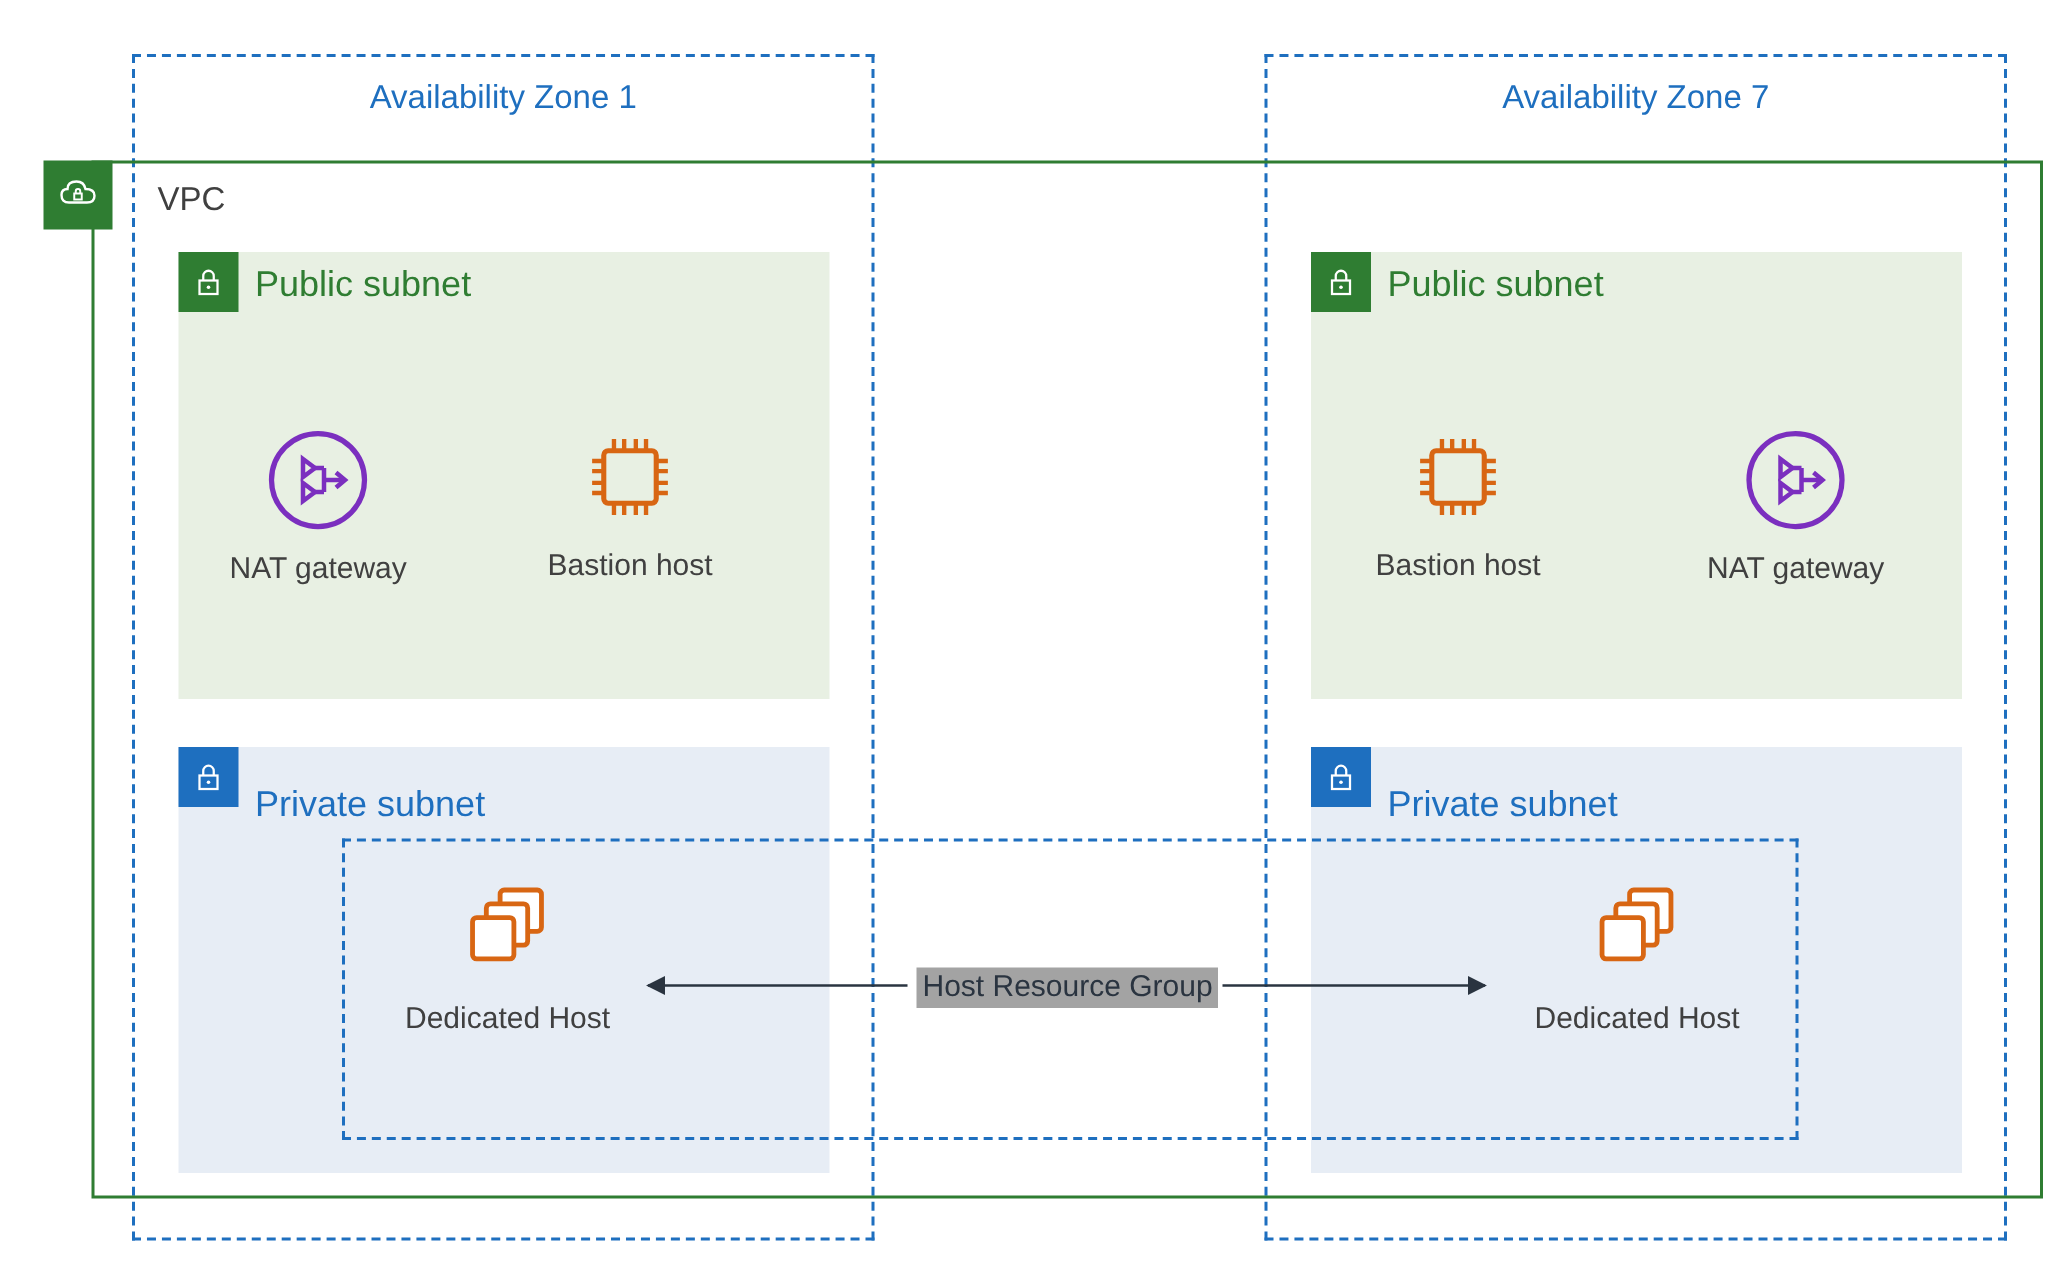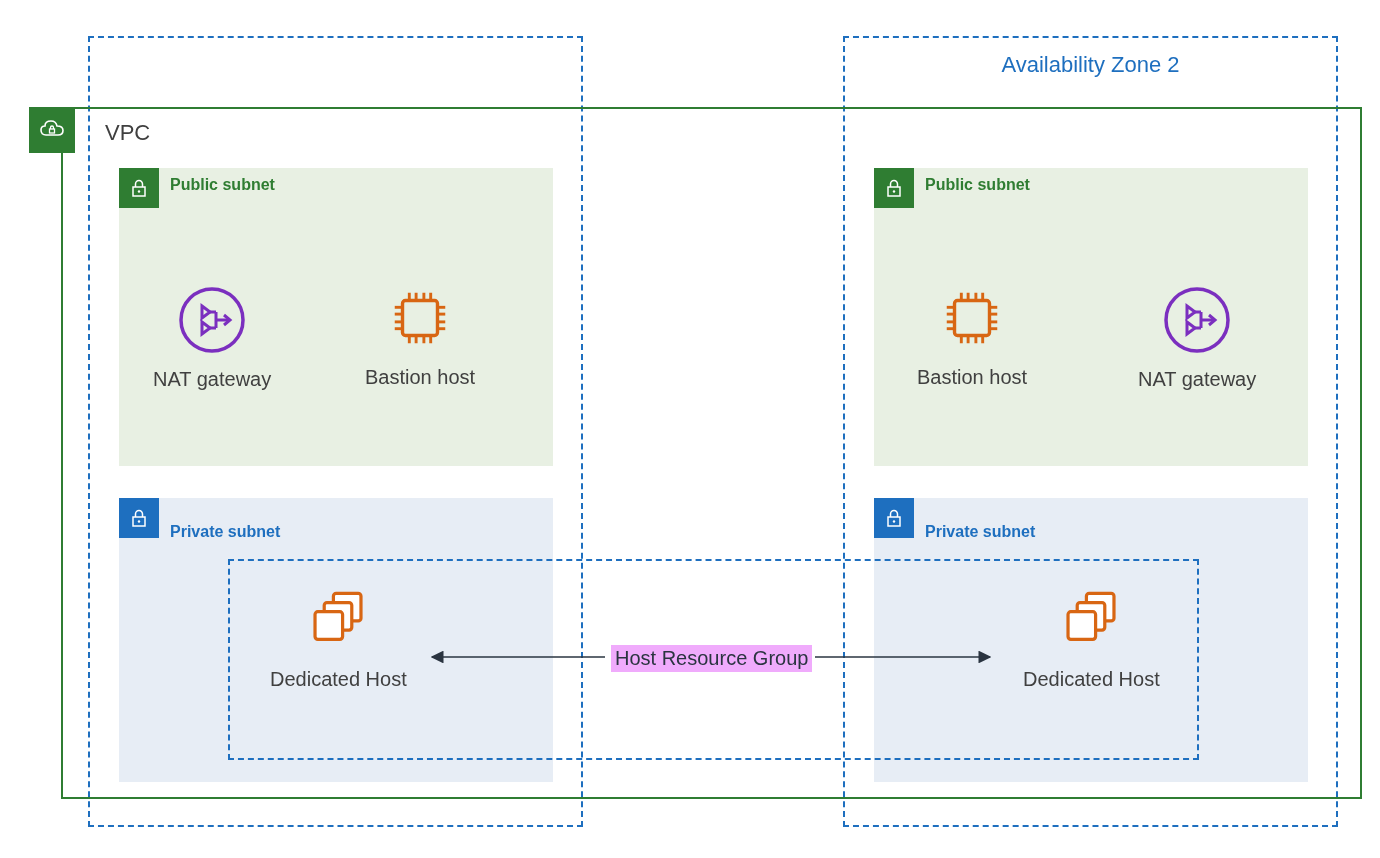--- a/index.html
+++ b/index.html
@@ -63,22 +63,22 @@
     height: 40px;
     display: flex;
     align-items: center;
     justify-content: center;
     color: #fff;
   }
   .subnet-badge.public { background: #2F7D32; }
   .subnet-badge.private { background: #1E6FBF; }
   .subnet-label {
     position: absolute;
-    font-size: 16px;
-    font-weight: 700;
+    font-size: 24px;
+    font-weight: 400;
   }
   .subnet-label.public { color: #2F7D32; }
   .subnet-label.private { color: #1E6FBF; margin-top: 17px; }
 
   
   .resource {
     position: absolute;
     display: flex;
     flex-direction: column;
     align-items: center;
@@ -96,42 +96,43 @@
     color: #404040;
     text-align: right;
     white-space: nowrap;
   }
 
   
   .center-label {
     position: absolute;
     font-size: 20px;
     color: #2A3440;
-    background: #f0abfc;
+    background: #a3a3a3;
     padding: 2px 4px;
   }
 
   
   svg.overlay {
     position: absolute;
     left: 0; top: 0;
     width: 1380px;
     height: 858px;
     pointer-events: none;
   }
 </style>
 </head>
 <body>
 
 <div class="canvas">
 
   <div class="dashed" style="left:88px; top:36px; width:495px; height:791px;"></div>
+  <div class="az-label" style="left:88px; top:52px; width:495px;">Availability Zone 1</div>
 
   <div class="dashed" style="left:843px; top:36px; width:495px; height:791px;"></div>
-  <div class="az-label" style="left:843px; top:52px; width:495px;">Availability Zone 2</div>
+  <div class="az-label" style="left:843px; top:52px; width:495px;">Availability Zone 7</div>
 
   <div class="vpc" style="left:61px; top:107px; width:1301px; height:692px;"></div>
   <div class="vpc-badge" style="left:29px; top:107px;">
     <svg width="30" height="30" viewBox="0 0 30 30">
       <path d="M9 20 Q4 20 4 15 Q4 11 8 11 Q8 6 14 6 Q19 6 20 11 Q26 11 26 15.5 Q26 20 21 20 Z" fill="none" stroke="#fff" stroke-width="1.6"></path>
       <rect x="12.5" y="14" width="5" height="4" fill="none" stroke="#fff" stroke-width="1.3"></rect>
       <path d="M13.5 14 v-1.5 a1.5 1.5 0 0 1 3 0 V14" fill="none" stroke="#fff" stroke-width="1.3"></path>
     </svg>
   </div>
   <div class="vpc-label" style="left:105px; top:120px;">VPC</div>

